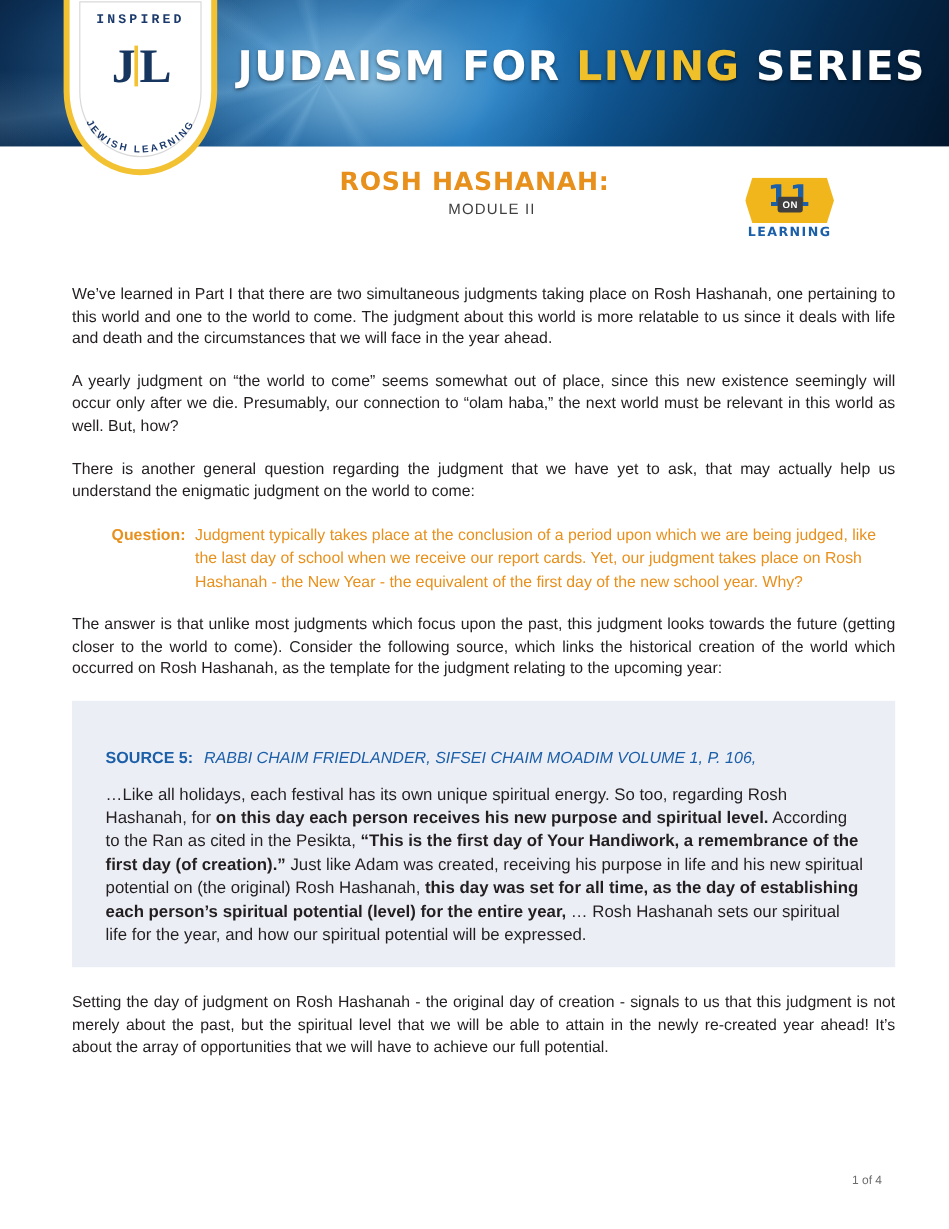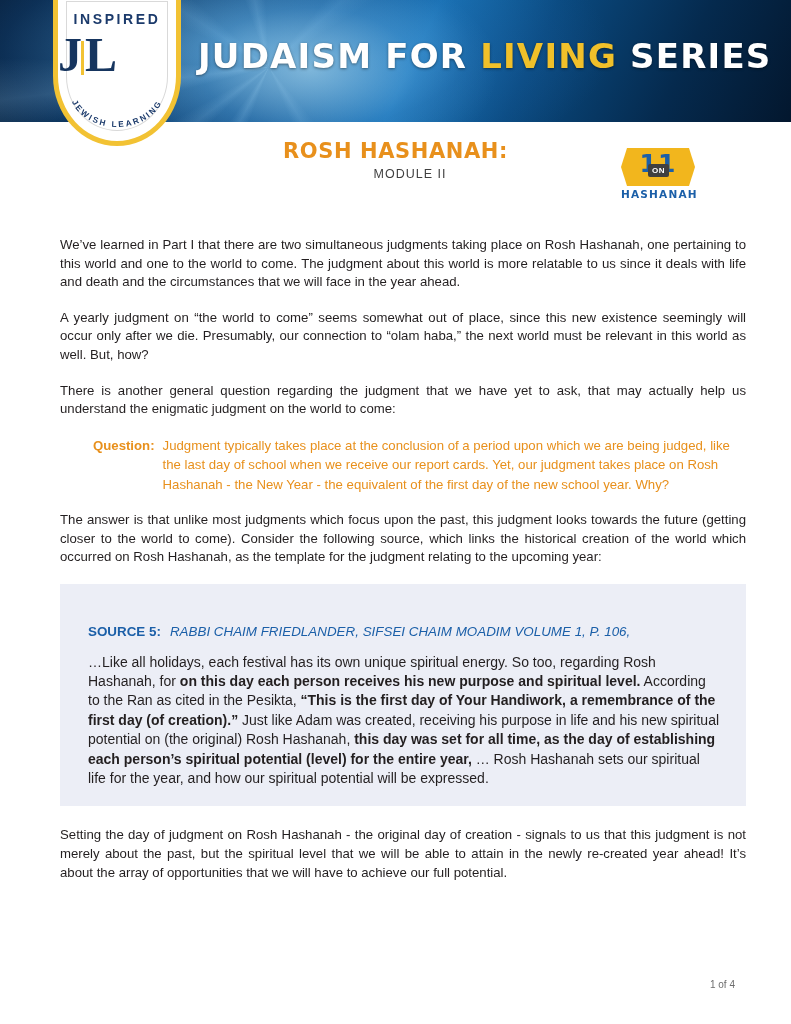--- a/index.html
+++ b/index.html
@@ -95,31 +95,32 @@
     left: 8px; top: 2px; right: 8px; bottom: 10px;
     border: 1px solid #d9d9d9;
     border-bottom-left-radius: 56px 60px;
     border-bottom-right-radius: 56px 60px;
   }
   .shield-top-text {
     position: absolute;
     top: 12px;
     left: 0; right: 0;
     text-align: center;
-    font-size: 14px;
+    font-size: 11px;
     letter-spacing: 2.6px;
     color: #1b3a6b;
     font-weight: bold;
+    font-family: Liberation Mono, monospace;
   }
   .shield-mono {
     position: absolute;
     top: 36px;
     left: 0; right: 0;
-    text-align: left;
-    font-size: 48px;
+    text-align: center;
+    font-size: 40px;
     line-height: 40px;
     font-weight: bold;
     color: #16355f;
     font-family: "Liberation Serif", serif;
     letter-spacing: -2px;
   }
   .shield-mono .bar {
     display: inline-block;
     width: 3px; height: 34px;
     background: #f2c233;
@@ -329,21 +330,21 @@
   <div class="doc-title">
     <div>ROSH HASHANAH:</div>
   </div>
   <div class="doc-subtitle">MODULE II</div>
 </div>
 
 <div class="badge11">
   <div class="b-top"></div>
   <div class="b-num">11</div>
   <div class="b-on">ON</div>
-  <div class="b-learning">HASHANAH</div>
+  <div class="b-learning">LEARNING</div>
 </div>
 
 <div class="content">
 
   <p class="body">We’ve learned in Part I that there are two simultaneous judgments taking place on Rosh Hashanah, one pertaining to this world and one to the world to come. The judgment about this world is more relatable to us since it deals with life and death and the circumstances that we will face in the year ahead.</p>
   <p class="body">A yearly judgment on “the world to come” seems somewhat out of place, since this new existence seemingly will occur only after we die. Presumably, our connection to “olam haba,” the next world must be relevant in this world as well. But, how?</p>
   <p class="body">There is another general question regarding the judgment that we have yet to ask, that may actually help us understand the enigmatic judgment on the world to come:</p>
 
   <div class="qa">
     <div class="q-label">Question:</div>

